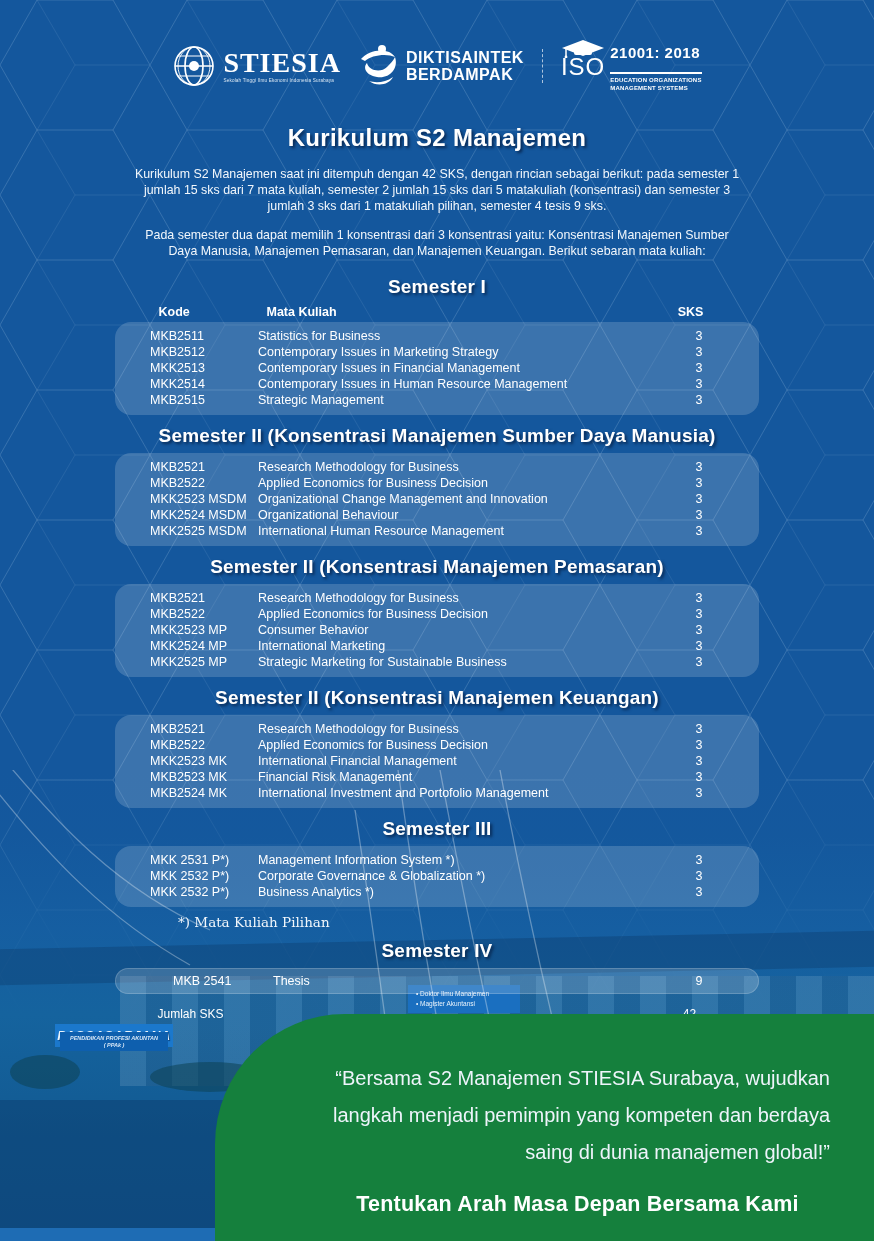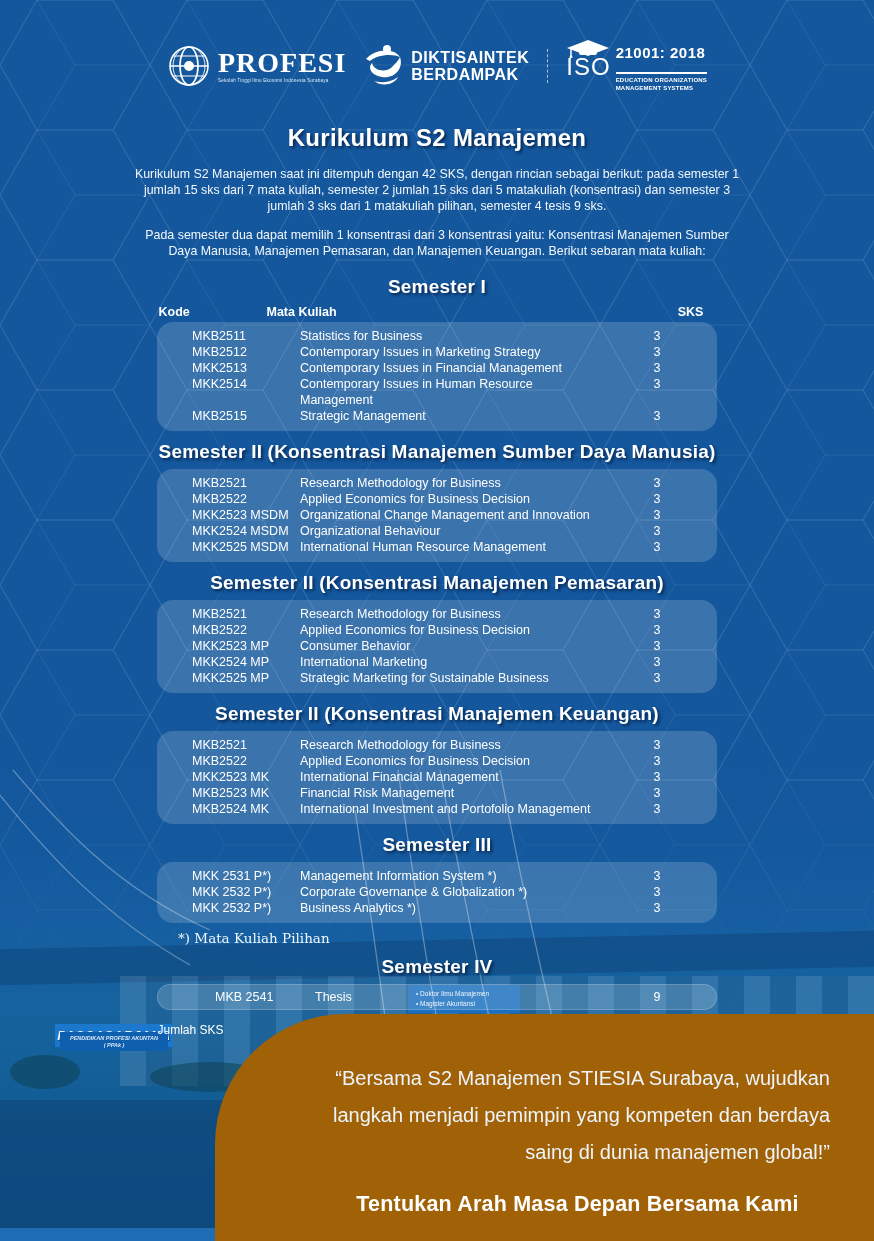--- a/index.html
+++ b/index.html
@@ -50,31 +50,31 @@
     text-shadow:2px 2px 3px rgba(4,24,58,.75);letter-spacing:.3px;}
   .intro{width:612px;margin:14px auto 0;text-align:center;font-size:12.4px;line-height:16.2px;color:#f2f7fc;}
   .intro+.intro{margin-top:12px;}
   .sec-title{text-align:center;font-size:19px;font-weight:bold;margin:8px 0 5px;
     text-shadow:2px 2px 3px rgba(4,24,58,.75);letter-spacing:.2px;line-height:25px;}
   .first .sec-title{margin-top:15px;}
   .grid-row{display:grid;grid-template-columns:108px 1fr 120px;padding-left:35px;
     font-size:12.5px;line-height:16px;}
   .grid-row .c2{text-align:center;}
   .hdr-row{width:592px;margin:0 auto 2px;font-weight:bold;}
-  .tbl{width:560px;margin:0 auto;background:rgba(255,255,255,.17);border-radius:16px;padding:6px 0 7px;}
+  .tbl{width:644px;margin:0 auto;background:rgba(255,255,255,.17);border-radius:16px;padding:6px 0 7px;}
   .pill-sec .tbl{border-radius:13px;padding:5px 0;box-shadow:0 0 0 1px rgba(255,255,255,.18) inset;}
   .pill-sec .grid-row{padding-left:58px;grid-template-columns:100px 1fr 120px;}
   .footnote{font-family:"DejaVu Serif","Liberation Serif",serif;font-size:13.5px;
     margin:7px 0 0 178px;color:#f2f7fc;}
   .section{margin-bottom:7px;}
   .summary-row{width:592px;margin:13px auto 0;display:grid;grid-template-columns:110px 1fr 120px;
     padding-left:33px;font-size:12px;box-sizing:content-box;}
   .summary-row .c2{text-align:center;}
   
-  #panel{position:absolute;left:215px;right:0;top:1014px;bottom:0;background:#a16207;
+  #panel{position:absolute;left:215px;right:0;top:1014px;bottom:0;background:#15803d;
     border-top-left-radius:130px;z-index:4;}
   .quote{margin:46px 44px 0 110px;text-align:right;font-size:20px;line-height:37px;color:#eef4fb;}
   .cta{margin:21px 44px 0 110px;text-align:center;font-size:21.5px;font-weight:bold;letter-spacing:.2px;}
   #bottom-strip{position:absolute;left:0;top:1228px;width:215px;height:13px;background:#1e6cb4;z-index:5;}
   svg{display:block;}
 </style>
 </head>
 <body>
 
 <svg id="pattern-layer" class="layer" width="874" height="1241">
@@ -125,21 +125,21 @@
           <circle cx="22" cy="22" r="19"></circle>
           <ellipse cx="22" cy="22" rx="9" ry="19"></ellipse>
           <ellipse cx="22" cy="22" rx="16" ry="19" stroke-width="0.9"></ellipse>
           <line x1="3" y1="22" x2="41" y2="22"></line>
           <line x1="6" y1="12" x2="38" y2="12" stroke-width="1"></line>
           <line x1="6" y1="32" x2="38" y2="32" stroke-width="1"></line>
         </g>
         <circle cx="22" cy="22" r="5" fill="#fff"></circle>
       </svg>
       <div class="stiesia-text">
-        <span class="stiesia-name">PROFESI</span>
+        <span class="stiesia-name">STIESIA</span>
         <span class="stiesia-tag">Sekolah Tinggi Ilmu Ekonomi Indonesia Surabaya</span>
       </div>
     </div>
     <div class="logo">
       <svg width="44" height="46" viewBox="0 0 44 46">
         <circle cx="27" cy="6" r="4" fill="#fff"></circle>
         <path d="M6 16 C 14 6, 34 4, 40 14 C 32 10, 16 12, 10 18 Z" fill="#fff"></path>
         <path d="M40 14 C 44 26, 34 36, 22 34 C 10 32, 8 24, 12 20 C 14 28, 26 30, 32 24 C 36 20, 38 18, 40 14 Z" fill="#fff"></path>
         <path d="M14 38 C 22 44, 34 42, 38 34 C 30 40, 20 40, 14 38 Z" fill="#fff"></path>
       </svg>

